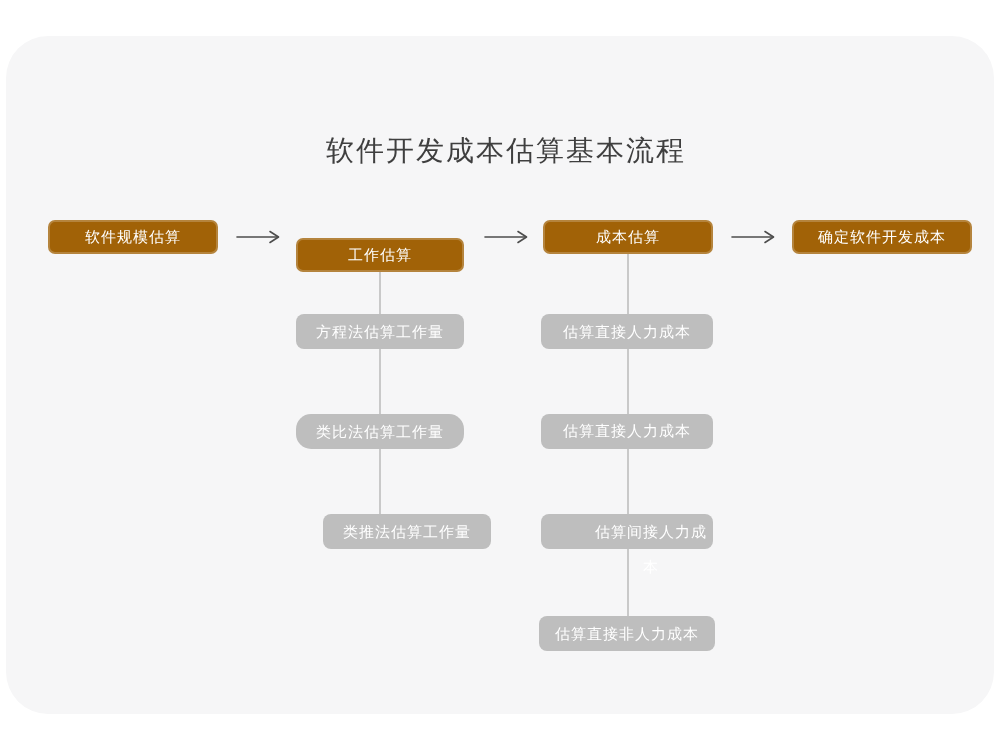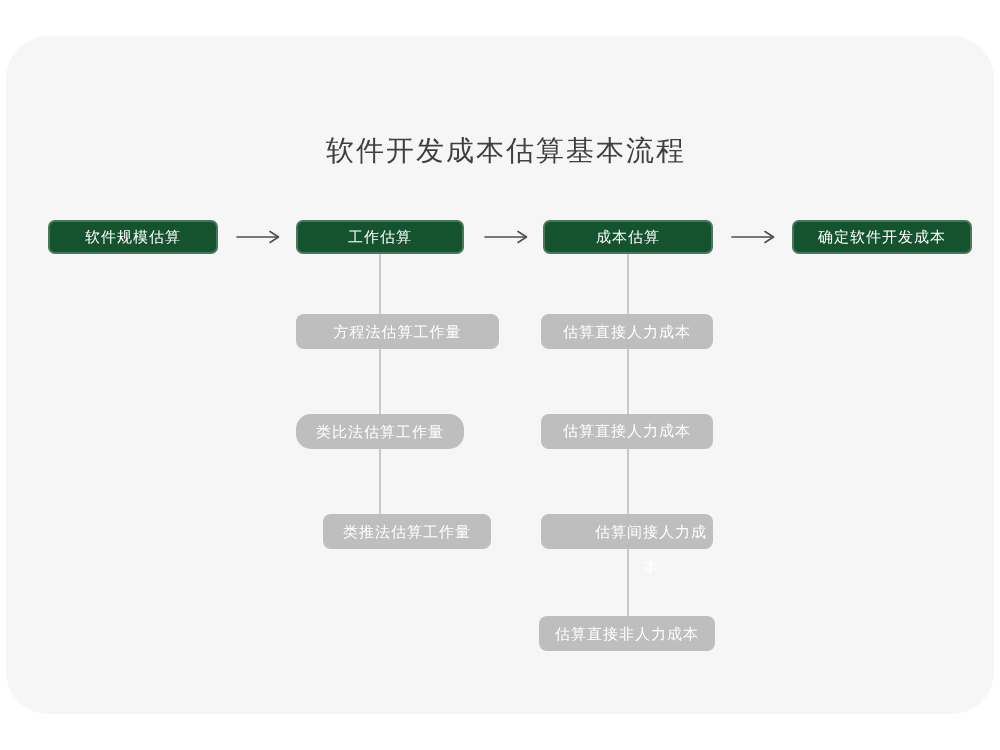--- a/index.html
+++ b/index.html
@@ -42,21 +42,21 @@
     line-height: 34px;
     text-align: center;
     color: #FFFFFF;
     font-size: 15px;
     letter-spacing: 1px;
     z-index: 3;
     box-sizing: border-box;
   }
   .node.main {
     top: 184px;
-    background: #14532d;
+    background: #a16207;
     border: 2px solid rgba(255,255,255,0.22);
     border-radius: 7px;
     line-height: 30px;
   }
   .node.sub {
     height: 35px;
     line-height: 35px;
     background: #BEBEBE;
     border-radius: 8px;
   }
@@ -77,38 +77,38 @@
 
 <div class="page">
   <div class="card">
 
     <h1 class="title">软件开发成本估算基本流程</h1>
 
     <div class="vline" style="left:373px; top:218px; height:262px;"></div>
     <div class="vline" style="left:621px; top:218px; height:364px;"></div>
 
     <div class="node main" style="left:42px; width:170px;">软件规模估算</div>
-    <div class="node main" style="left:290px; width:168px;">工作估算</div>
+    <div class="node main" style="left:290px; width:168px;margin-top:18px;">工作估算</div>
     <div class="node main" style="left:537px; width:170px;">成本估算</div>
     <div class="node main" style="left:786px; width:180px;">确定软件开发成本</div>
 
     <svg class="arrow" style="left:229px;" width="46" height="16" viewBox="0 0 46 16">
       <line x1="2" y1="8" x2="43" y2="8" stroke="#4D4D4D" stroke-width="1.6" stroke-linecap="round"></line>
       <polyline points="35,2.5 43.5,8 35,13.5" fill="none" stroke="#4D4D4D" stroke-width="1.6" stroke-linecap="round" stroke-linejoin="round"></polyline>
     </svg>
     <svg class="arrow" style="left:477px;" width="46" height="16" viewBox="0 0 46 16">
       <line x1="2" y1="8" x2="43" y2="8" stroke="#4D4D4D" stroke-width="1.6" stroke-linecap="round"></line>
       <polyline points="35,2.5 43.5,8 35,13.5" fill="none" stroke="#4D4D4D" stroke-width="1.6" stroke-linecap="round" stroke-linejoin="round"></polyline>
     </svg>
     <svg class="arrow" style="left:724px;" width="46" height="16" viewBox="0 0 46 16">
       <line x1="2" y1="8" x2="43" y2="8" stroke="#4D4D4D" stroke-width="1.6" stroke-linecap="round"></line>
       <polyline points="35,2.5 43.5,8 35,13.5" fill="none" stroke="#4D4D4D" stroke-width="1.6" stroke-linecap="round" stroke-linejoin="round"></polyline>
     </svg>
 
-    <div class="node sub" style="left:290px; top:278px; width:203px;">方程法估算工作量</div>
+    <div class="node sub" style="left:290px; top:278px; width:168px;">方程法估算工作量</div>
     <div class="node sub" style="left:290px; top:378px; width:168px;border-radius:15px;">类比法估算工作量</div>
     <div class="node sub" style="left:290px; top:478px; width:168px;margin-left:27px;">类推法估算工作量</div>
 
     <div class="node sub" style="left:535px; top:278px; width:172px;">估算直接人力成本</div>
     <div class="node sub" style="left:535px; top:378px; width:172px;font-family:Liberation Serif, serif;">估算直接人力成本</div>
     <div class="node sub" style="left:535px; top:478px; width:172px;padding-left:48px;">估算间接人力成本</div>
     <div class="node sub" style="left:533px; top:580px; width:176px;">估算直接非人力成本</div>
 
   </div>
 </div>

